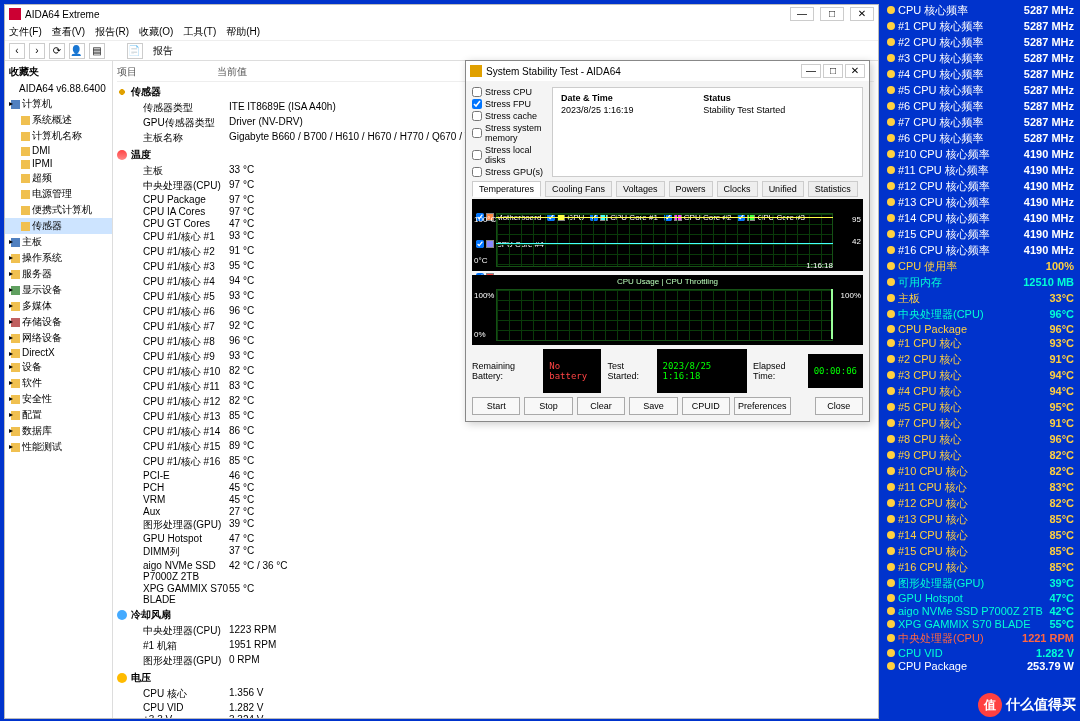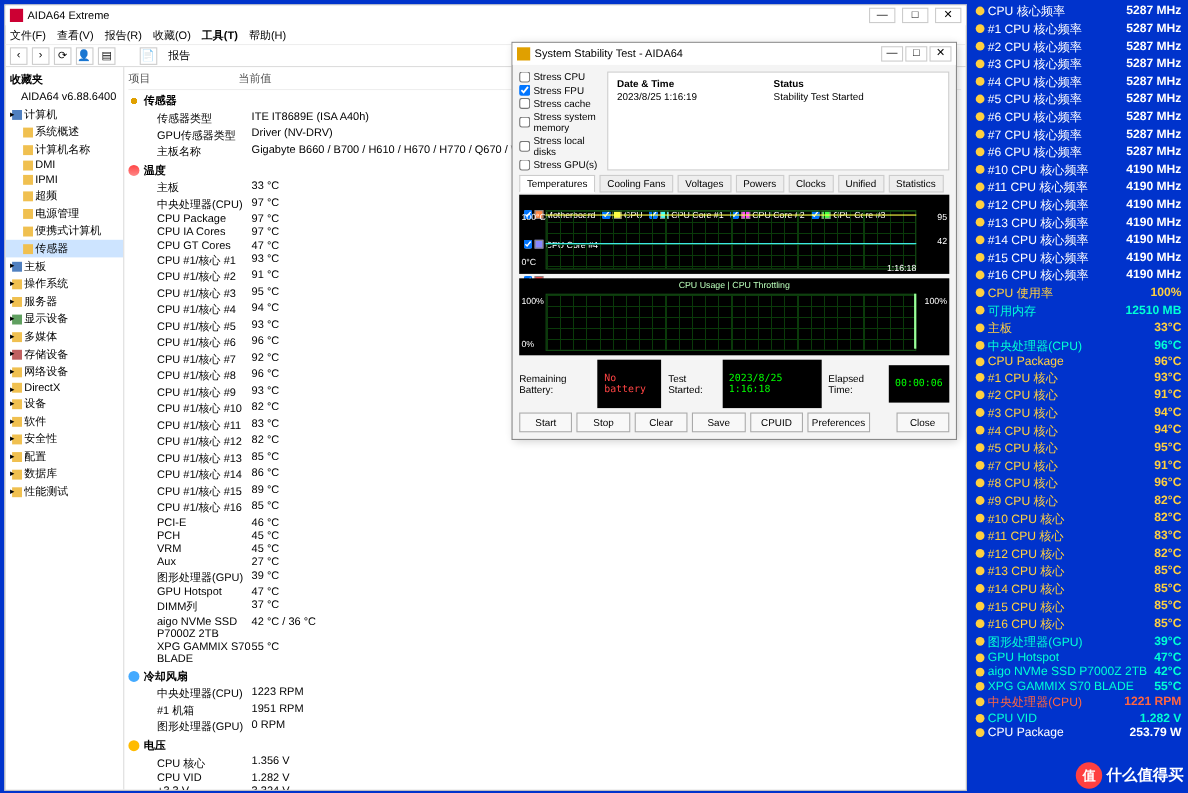--- a/index.html
+++ b/index.html
@@ -35,21 +35,21 @@
 .grp-hdr { display: flex; align-items: center; padding: 3px 0 1px; font-size: 10px; font-weight: bold; }
 .grp-hdr .gico { width: 10px; height: 10px; margin-right: 4px; }
 .gico.sensor { background: radial-gradient(#e0a000 40%, transparent 42%); }
 .gico.temp { background: linear-gradient(#f44,#f88); border-radius: 50%; }
 .gico.fan { background: #4af; border-radius: 50%; }
 .gico.volt { background: #fb0; border-radius: 50%; }
 .item-row { display: flex; font-size: 10px; padding: 0.5px 0 0.5px 14px; }
 .item-row .ico2 { width: 9px; height: 9px; margin-right: 3px; margin-top: 1px; }
 .item-row .name { width: 86px; }
 .item-row .val { }
-.dialog { position: absolute; left: 465px; top: 38px; width: 405px; background: #f4f4f4; border: 1px solid #888; box-shadow: 2px 2px 8px rgba(0,0,0,.2); }
+.dialog { position: absolute; left: 465px; top: 60px; width: 405px; background: #f4f4f4; border: 1px solid #888; box-shadow: 2px 2px 8px rgba(0,0,0,.2); }
 .dlg-title { height: 20px; display: flex; align-items: center; padding: 0 4px; background: #fff; font-size: 10px; }
 .dlg-title .dico { width: 12px; height: 12px; background: #e0a000; margin-right: 4px; }
 .dlg-title .dtitle { flex: 1; }
 .dlg-title .dbtn { width: 20px; height: 14px; text-align: center; line-height: 12px; cursor: pointer; border: 1px solid #ccc; margin-left: 2px; }
 .dlg-body { padding: 6px; }
 .stress-row { display: flex; margin-bottom: 4px; }
 .stress-col { width: 80px; display: flex; flex-direction: column; gap: 2px; font-size: 9px; }
 .chk { display: flex; align-items: center; gap: 3px; cursor: pointer; }
 .chk input { width: 10px; height: 10px; }
 .status-box { flex: 1; border: 1px solid #ccc; padding: 4px; background: #fff; font-size: 9px; }
@@ -98,21 +98,21 @@
       <div class="winbtn">—</div>
       <div class="winbtn">□</div>
       <div class="winbtn">✕</div>
     </div>
   </div>
   <div class="menubar" id="menubar">
       <span style="cursor: pointer;">文件(F)</span>
       <span style="cursor: pointer;">查看(V)</span>
       <span style="cursor: pointer;">报告(R)</span>
       <span style="cursor: pointer;">收藏(O)</span>
-      <span style="cursor: pointer; font-weight: bold;">工具(T)</span>
+      <span style="cursor: pointer;">工具(T)</span>
       <span style="cursor: pointer;">帮助(H)</span>
     </div>
   <div class="toolbar">
     <span class="tbtn">‹</span>
     <span class="tbtn">›</span>
     <span class="tbtn">⟳</span>
     <span class="tbtn">👤</span>
     <span class="tbtn">▤</span>
     <span style="width:14px"></span>
     <span class="tbtn">📄</span>

